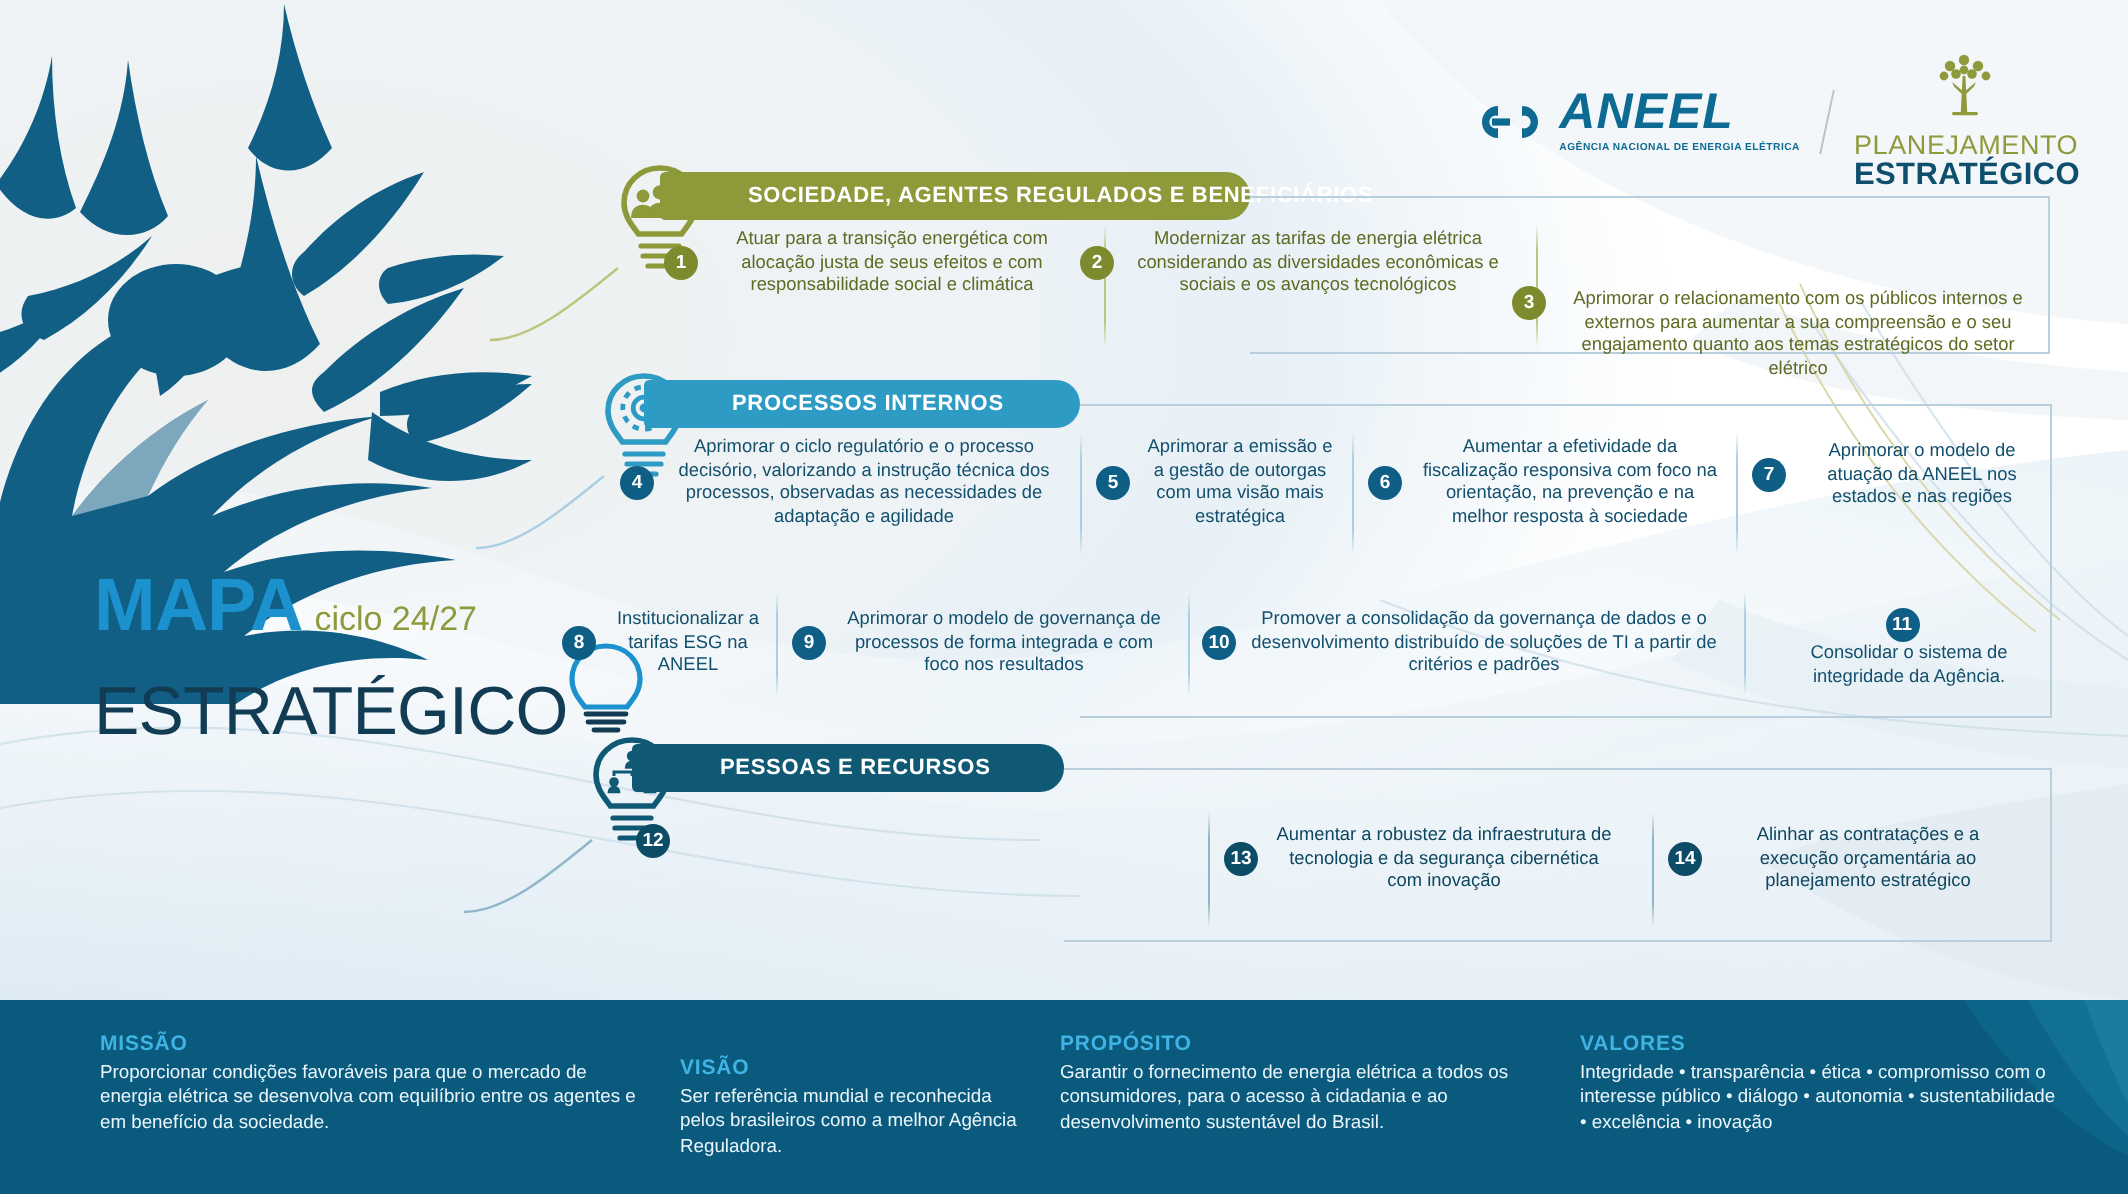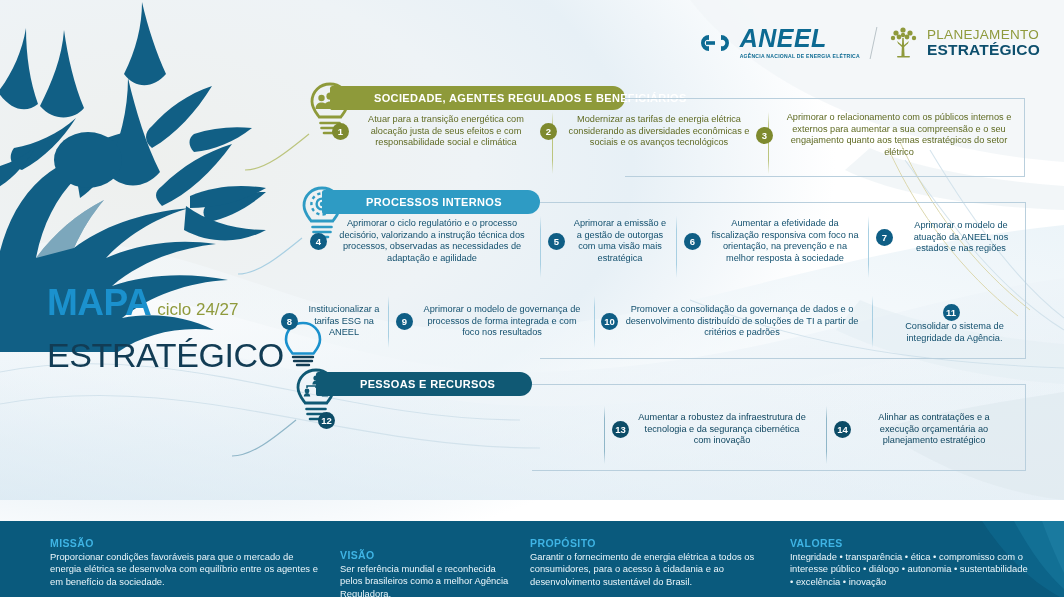--- a/index.html
+++ b/index.html
@@ -17,21 +17,21 @@
     width:1064px; height:597px;
     background:
       radial-gradient(ellipse 780px 460px at 14% 28%, #eef0ee 0%, #eef3f6 42%, #e7f0f6 62%, #ffffff 88%),
       linear-gradient(180deg,#ffffff 0%, #f6fafc 55%, #ffffff 100%);
     overflow:hidden;
   }
   #bg-swoosh { position:absolute; inset:0; width:1064px; height:597px; }
 
   
   #footer {
-    position:absolute; left:0; bottom:0; width:1064px; height:76px;
+    position:absolute; left:0; bottom:0; width:1064px; height:97px;
     background:#0a5a7d;
     overflow:hidden;
   }
   #footer-deco { position:absolute; right:0; top:0; width:200px; height:97px; }
   .foot-col { position:absolute; top:16px; color:#ffffff; }
   .foot-title {
     font-size:10.5px; font-weight:bold; letter-spacing:.4px;
     color:#3fb4e4; margin-bottom:2px;
   }
   .foot-body { font-size:9.4px; line-height:1.32; color:#eaf6fb; }
@@ -96,21 +96,21 @@
   .t-pes .obj-txt { color:#0f4660; }
   .t-pes .band-head { background:#105974; }
   .t-pes .divider { background:linear-gradient(180deg,rgba(16,89,116,0) 0%,#8fb6c8 22%,#8fb6c8 78%,rgba(16,89,116,0) 100%); }
 
   
   #logos { position:absolute; right:24px; top:26px; display:flex; align-items:center; gap:13px; }
   #aneel-lock { display:flex; align-items:center; gap:7px; }
   #aneel-word { font-size:25px; font-weight:bold; color:#0d6a92; letter-spacing:.5px; line-height:.95; font-style:italic; }
   #aneel-sub { font-size:5.1px; color:#0d6a92; letter-spacing:.25px; font-weight:bold; margin-top:2px; }
   #logo-sep { width:1px; height:32px; background:#b9c3c8; transform:skewX(-12deg); }
-  #pe-lock { display:flex; align-items:center; gap:6px; }
+  #pe-lock { display:flex; align-items:center; gap:6px;flex-direction:column; }
   #pe-word1 { font-size:13.5px; color:#8f9a3c; letter-spacing:.3px; line-height:1.02; }
   #pe-word2 { font-size:15.5px; font-weight:bold; color:#0d4f6d; letter-spacing:.2px; line-height:1.02; }
 </style>
 </head>
 <body>
 
 <div id="poster">
 
   <svg id="bg-swoosh" viewBox="0 0 1064 597" aria-hidden="true">
     <defs>
@@ -258,21 +258,21 @@
     <div class="obj" style="left:332px;top:114px;width:212px;">
       <div class="obj-num">1</div>
       <div class="obj-txt" style="width:180px;">Atuar para a transição energética com alocação justa de seus efeitos e com responsabilidade social e climática</div>
     </div>
     <div class="obj" style="left:540px;top:114px;width:222px;">
       <div class="obj-num">2</div>
       <div class="obj-txt" style="width:190px;">Modernizar as tarifas de energia elétrica considerando as diversidades econômicas e sociais e os avanços tecnológicos</div>
     </div>
     <div class="obj" style="left:756px;top:112px;width:270px;">
       <div class="obj-num">3</div>
-      <div class="obj-txt" style="width:238px;">Aprimorar o relacionamento com os públicos internos e externos para aumentar a sua compreensão e o seu engajamento quanto aos temas estratégicos do setor elétrico</div>
+      <div class="obj-txt" style="width:238px;margin-top:32px;">Aprimorar o relacionamento com os públicos internos e externos para aumentar a sua compreensão e o seu engajamento quanto aos temas estratégicos do setor elétrico</div>
     </div>
   </div>
 
   <div class="band t-proc">
     <svg style="position:absolute;left:298px;top:186px;" width="48" height="62" viewBox="0 0 48 62" aria-hidden="true">
       <path d="M24,2 C34,2 42,9.6 42,19.4 C42,26.4 37.6,31 34.8,35 L13.2,35 C10.4,31 6,26.4 6,19.4 C6,9.6 14,2 24,2 Z" fill="none" stroke="#2e9bc4" stroke-width="2.8"></path>
       <g fill="none" stroke="#2e9bc4" stroke-width="2.4">
         <circle cx="24" cy="18" r="5.4"></circle>
         <circle cx="24" cy="18" r="10.6" stroke-dasharray="3.2 3.2"></circle>
       </g>

